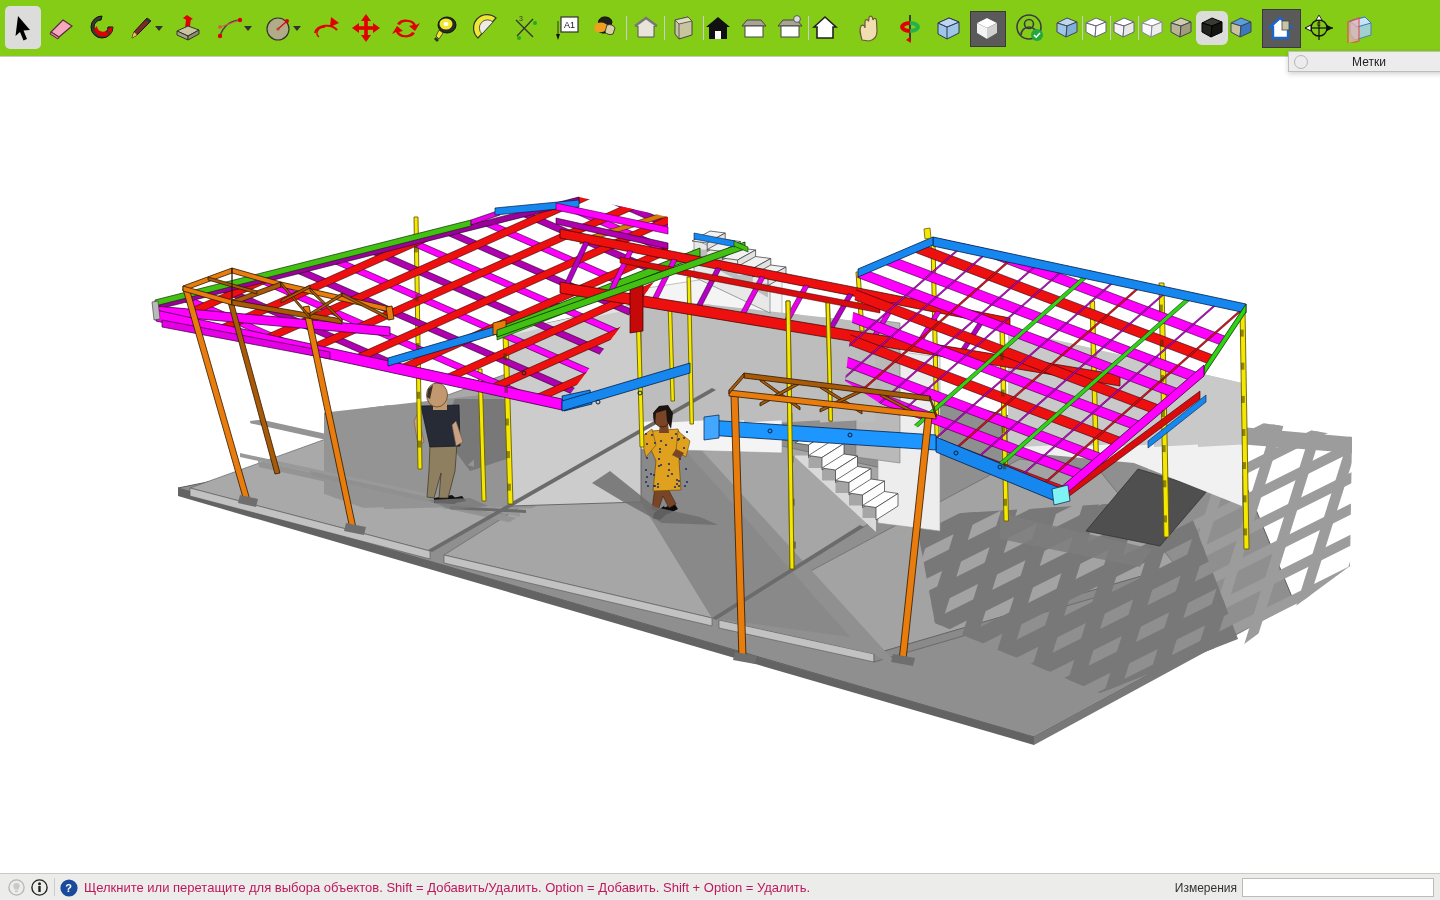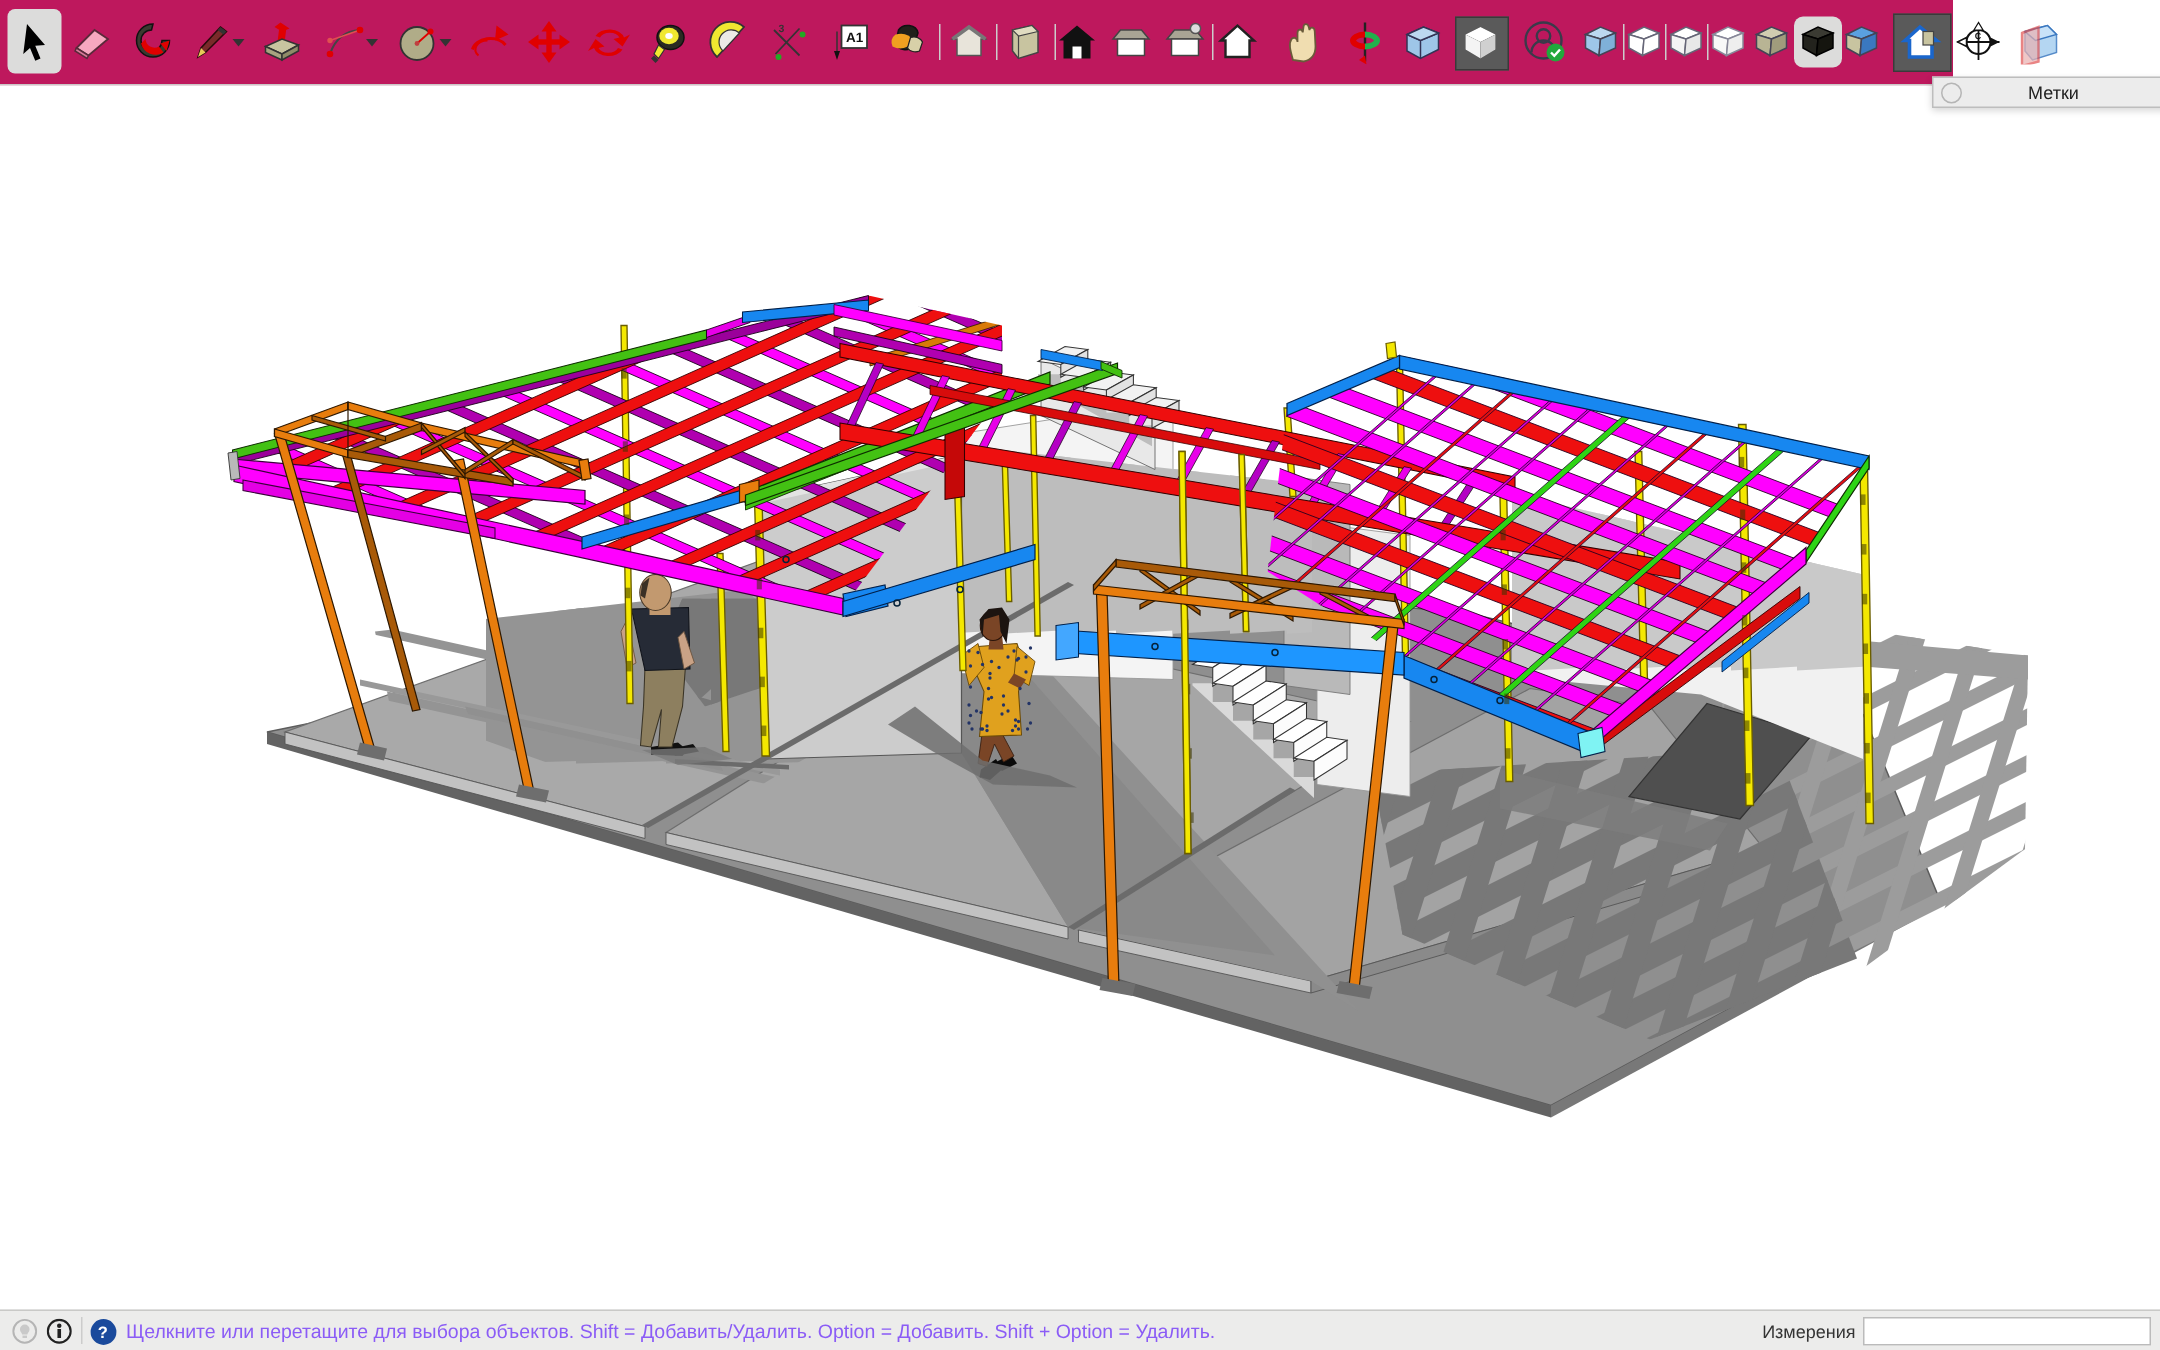--- a/index.html
+++ b/index.html
@@ -1,23 +1,23 @@
 <!DOCTYPE html>
 <html><head><meta charset="utf-8"><style>
 html,body{margin:0;padding:0;width:1440px;height:900px;overflow:hidden;background:#fff;
 font-family:"Liberation Sans",sans-serif;}
-#toolbar{position:absolute;left:0;top:0;width:1302px;height:56px;background:#be185d;border-bottom:1px solid #c9c9c7;font-weight:bold;}
+#toolbar{position:absolute;left:0;top:0;width:1440px;height:56px;background:#84cc16;border-bottom:1px solid #c9c9c7;}
 #viewport{position:absolute;left:0;top:57px;width:1440px;height:816px;background:#fff;}
 #statusbar{position:absolute;left:0;top:873px;width:1440px;height:27px;background:#ececeb;border-top:1px solid #c9c9c7;}
 .ticon{position:absolute;top:13px;width:30px;height:30px;}
 .sep{position:absolute;top:16px;width:1px;height:24px;background:#cccccc;}
 #metki{position:absolute;left:1288px;top:51px;width:160px;height:19px;background:#ececec;border:1px solid #bdbdbd;box-shadow:0 2px 5px rgba(0,0,0,0.18);}
 #metki .circ{position:absolute;left:5px;top:3px;width:12px;height:12px;border-radius:7px;border:1px solid #b5b5b5;}
 #metki .t{position:absolute;left:0;top:3px;width:100%;text-align:center;font-size:12px;color:#222;}
-#stext{position:absolute;left:84px;top:6px;font-size:13px;color:#8b5cf6;}
+#stext{position:absolute;left:84px;top:6px;font-size:13px;color:#be185d;}
 #izm{position:absolute;right:203px;top:7px;font-size:12px;color:#333;margin-left:36px;}
 #mbox{position:absolute;right:6px;top:4px;width:190px;height:17px;background:#fff;border:1px solid #bbb;}
 .sic{position:absolute;top:5px;}
 </style></head><body>
 <div id="toolbar">
     <div style="position:absolute;left:5px;top:6px;width:36px;height:43px;background:#dcdcdb;border-radius:5px;"></div>
     <svg class="ticon" style="left:8px" width="30" height="30" viewBox="0 0 30 30">
       <path d="M10 3 L22 17 L15.5 17.5 L19 26 L15.5 27.5 L12 19 L7.5 23 Z" fill="#000"></path>
     </svg>
     <svg class="ticon" style="left:46px" width="30" height="30" viewBox="0 0 30 30">

